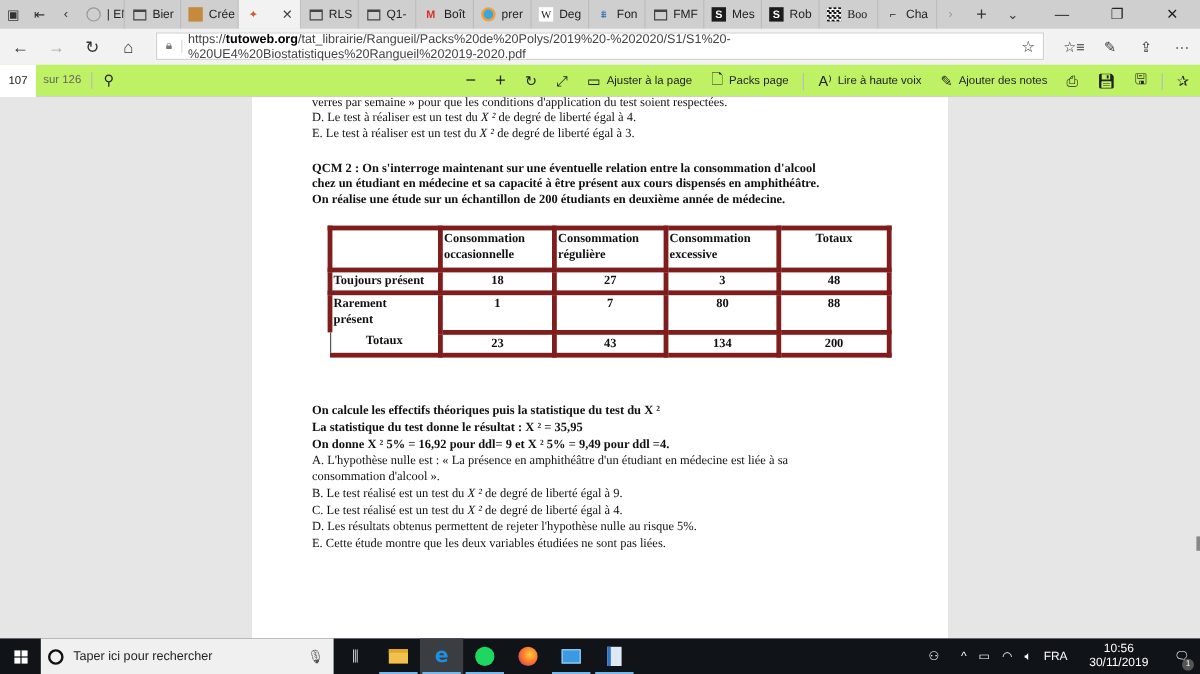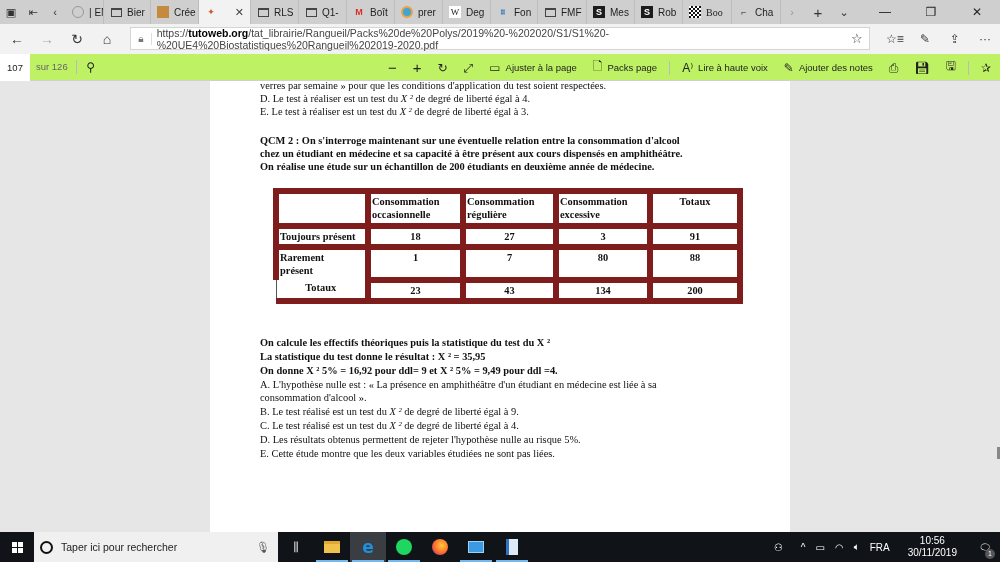--- a/index.html
+++ b/index.html
@@ -40,21 +40,21 @@
   .sep { width: 1px; height: 14px; background: #bbb; margin: 0 4px; }
 
   
   .docarea { position: absolute; left: 0; top: 81px; width: 1000px; height: 451px; background: #e6e6e6; }
   .page { position: absolute; left: 210px; top: 0; width: 580px; height: 451px; background: #fff; font-family: "Liberation Serif", "DejaVu Serif", serif; font-size: 10.4px; color: #111; line-height: 13px; }
   .page p { position: absolute; left: 50px; white-space: nowrap; }
   .page .b { font-weight: bold; }
   .chi { font-style: italic; }
 
   table.ct { position: absolute; left: 63px; top: 107px; width: 470px; border-collapse: collapse; font-weight: bold; font-size: 10.4px; }
-  table.ct td { border: 6px solid #7f1d1d; vertical-align: top; padding: 1px 1px; line-height: 13px; }
+  table.ct td { border: 4px solid #7f1d1d; vertical-align: top; padding: 1px 1px; line-height: 13px; }
   table.ct td.num { text-align: center; }
   table.ct td.hd { text-align: left; }
   table.ct td.hd-tot { text-align: center; }
   table.ct tr.r-head td { height: 35px; }
   table.ct tr.r1 td { height: 17px; }
   table.ct tr.r2 td { height: 33px; }
   table.ct tr.r3 td { height: 33px; }
   table.ct tr.r4 td { height: 17px; }
   table.ct td.totlabel { text-align: center; border-left: 1px solid #555; }
   table.ct tr.r4 td.totlabel { border-top: 1px solid #555; }
@@ -254,21 +254,21 @@
         <td class="hd" style="width:95px;"><span>Consommation</span><br><span>occasionnelle</span></td>
         <td class="hd" style="width:93px;"><span>Consommation</span><br><span>régulière</span></td>
         <td class="hd" style="width:94px;"><span>Consommation</span><br><span>excessive</span></td>
         <td class="hd-tot">Totaux</td>
       </tr>
       <tr class="r1">
         <td style="white-space:nowrap;">Toujours présent</td>
         <td class="num">18</td>
         <td class="num">27</td>
         <td class="num">3</td>
-        <td class="num">91</td>
+        <td class="num">48</td>
       </tr>
       <tr class="r3">
         <td style="border-bottom:none;"><span>Rarement</span><br><span>présent</span></td>
         <td class="num">1</td>
         <td class="num">7</td>
         <td class="num">80</td>
         <td class="num">88</td>
       </tr>
       <tr class="r4">
         <td class="totlabel" style="border-top:none;">Totaux</td>

